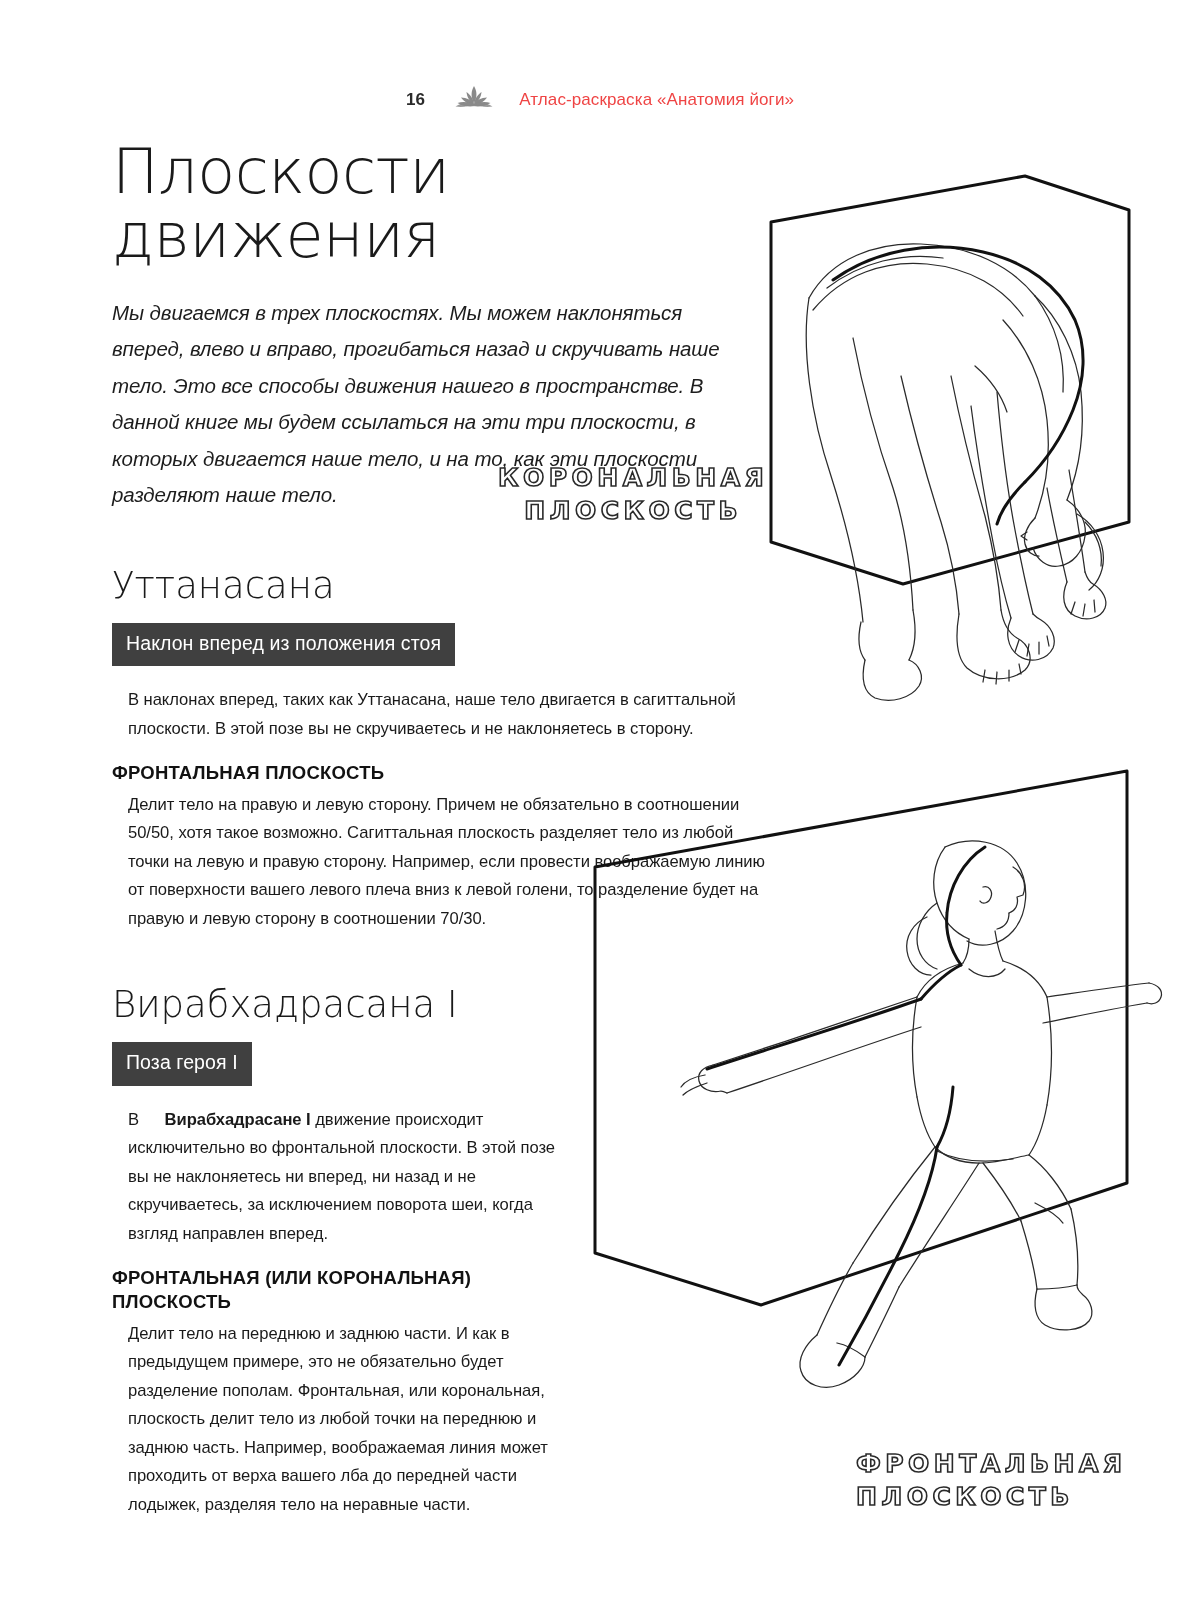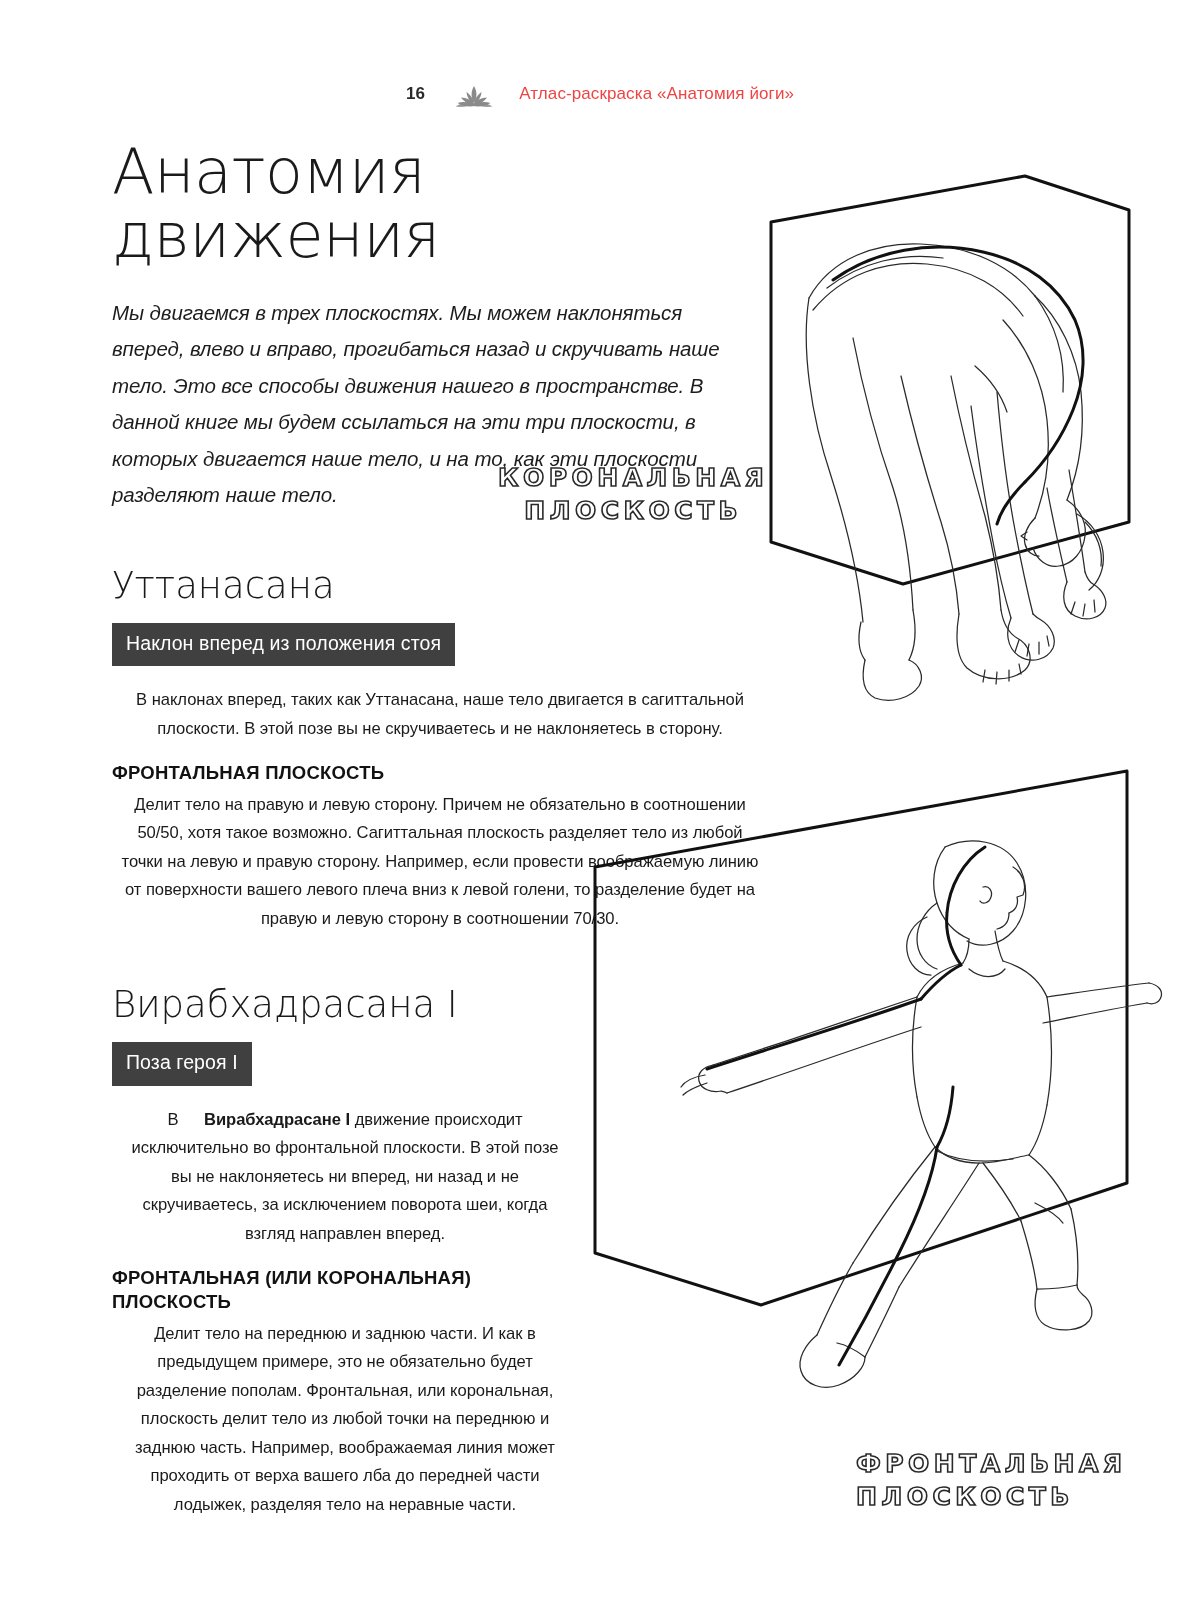--- a/index.html
+++ b/index.html
@@ -16,21 +16,21 @@
     color: #1a1a1a;
   }
 
   
   .runhead {
     position: absolute;
     top: 84px;
     left: 0;
     width: 1200px;
     display: flex;
-    align-items: flex-start;
+    align-items: flex-end;
     justify-content: center;
     gap: 0;
   }
   .runhead .folio {
     font-size: 17px;
     font-weight: 700;
     color: #2b2b2b;
     letter-spacing: .2px;
   }
   .runhead .lotus {
@@ -90,24 +90,23 @@
     font-size: 19.5px;
     line-height: 1;
     padding: 11px 14px 13px 14px;
     margin: 0 0 20px 0;
     letter-spacing: 0.1px;
   }
 
   p.body {
     font-size: 16.6px;
     line-height: 1.72;
-    margin: 0 0 16px 8px;
+    margin: 0 0 16px 16px;
     color: #1a1a1a;
     letter-spacing: -0.05px;
-    text-align: center;
   }
   p.body b { font-weight: 700; padding-left: 21px; }
 
   h3.sub {
     font-size: 18.5px;
     font-weight: 700;
     line-height: 1.28;
     margin: 18px 0 6px 0;
     letter-spacing: 0.2px;
     color: #121212;
@@ -169,21 +168,21 @@
         <path d="M46 39 C36 45 22 47 9 45 C18 38 34 34 46 39 Z" opacity="0.85"></path>
         <path d="M46 39 C56 45 70 47 83 45 C74 38 58 34 46 39 Z" opacity="0.85"></path>
       </g>
     </svg>
   </span>
   <span class="booktitle">Атлас-раскраска «Анатомия йоги»</span>
 </div>
 
 <div class="col">
 
-  <h1 class="page-title">Анатомия движения</h1>
+  <h1 class="page-title">Плоскости движения</h1>
 
   <p class="lede">Мы двигаемся в трех плоскостях. Мы можем наклоняться вперед, влево и вправо, прогибаться назад и скручивать наше тело. Это все способы движения нашего в пространстве. В данной книге мы будем ссылаться на эти три плоскости, в которых двигается наше тело, и на то, как эти плоскости разделяют наше тело.</p>
 
   <h2 class="pose-name">Уттанасана</h2>
 
   <div><span class="badge">Наклон вперед из положения стоя</span></div>
 
   <p class="body w-wide">В наклонах вперед, таких как Уттанасана, наше тело двигается в сагиттальной плоскости. В этой позе вы не скручиваетесь и не наклоняетесь в сторону.</p>
 
   <h3 class="sub">ФРОНТАЛЬНАЯ ПЛОСКОСТЬ</h3>

